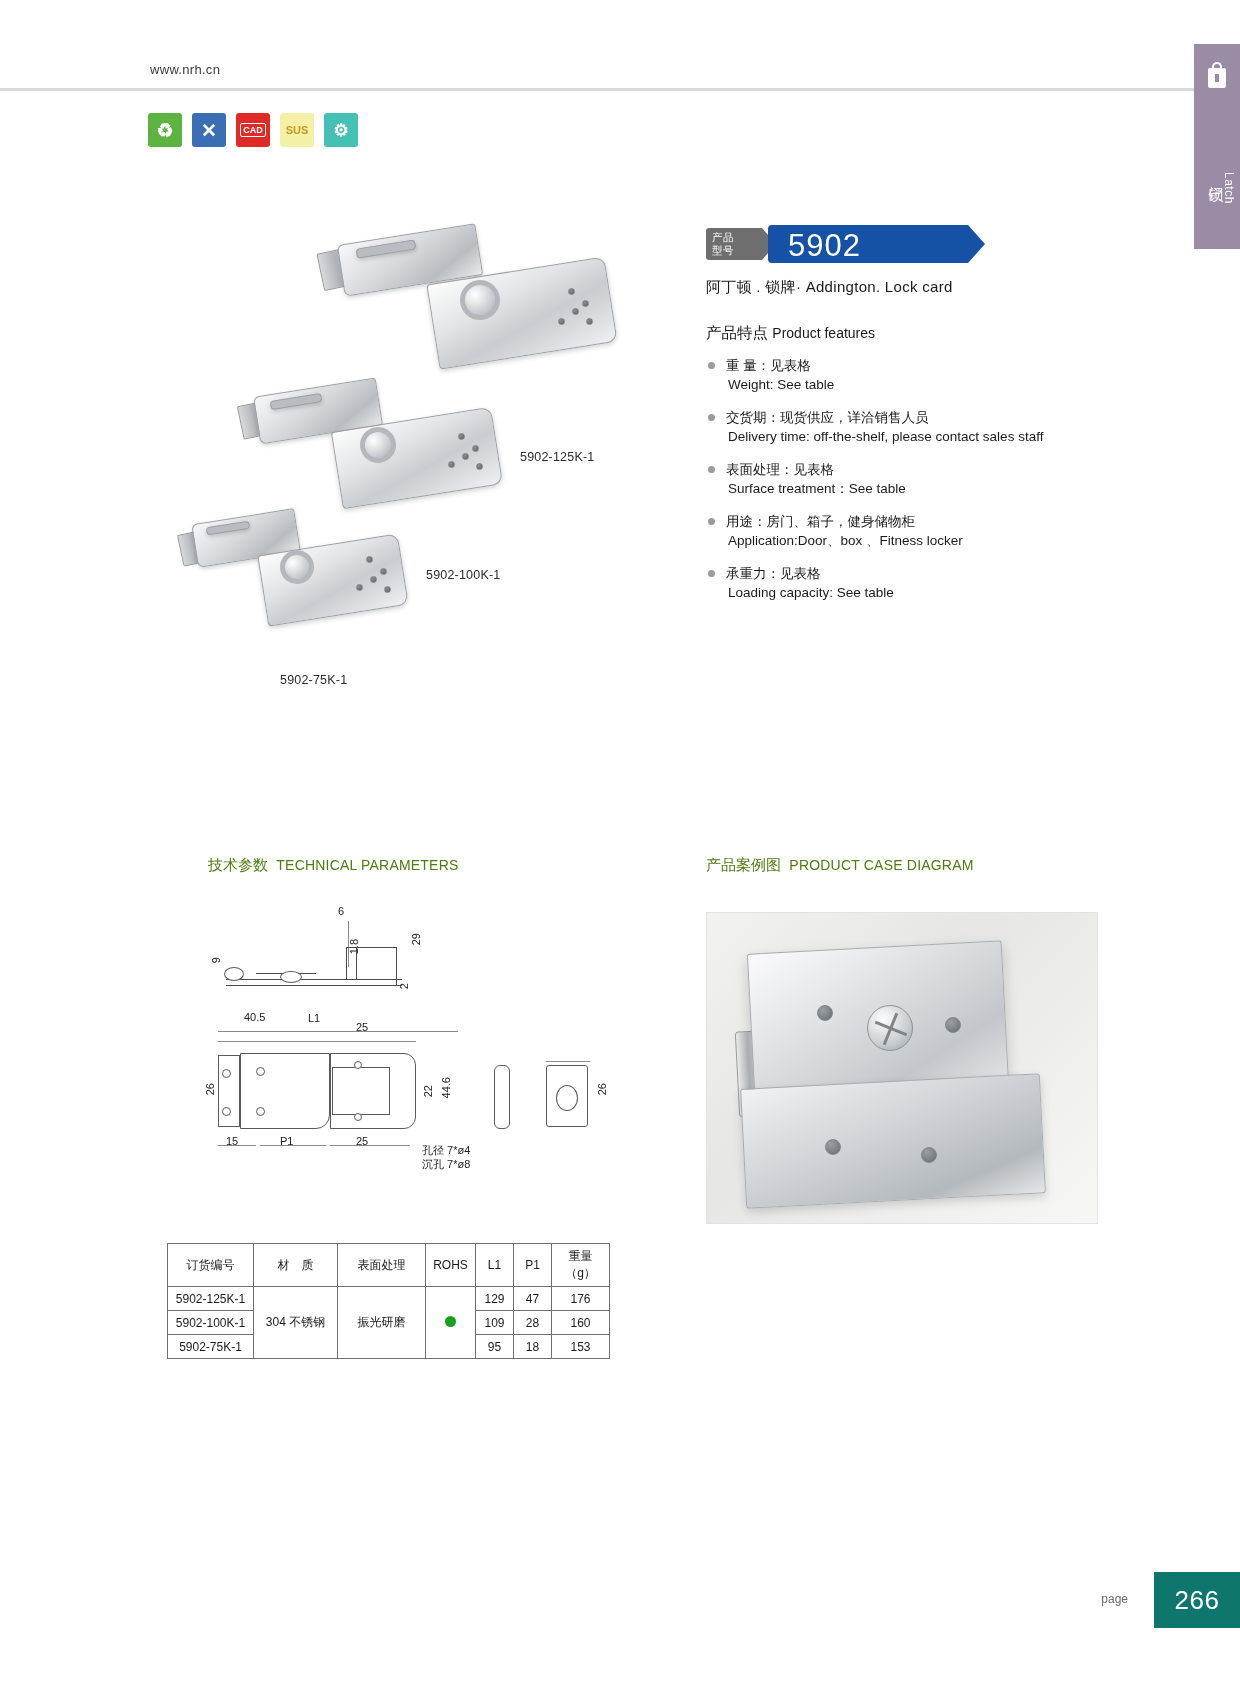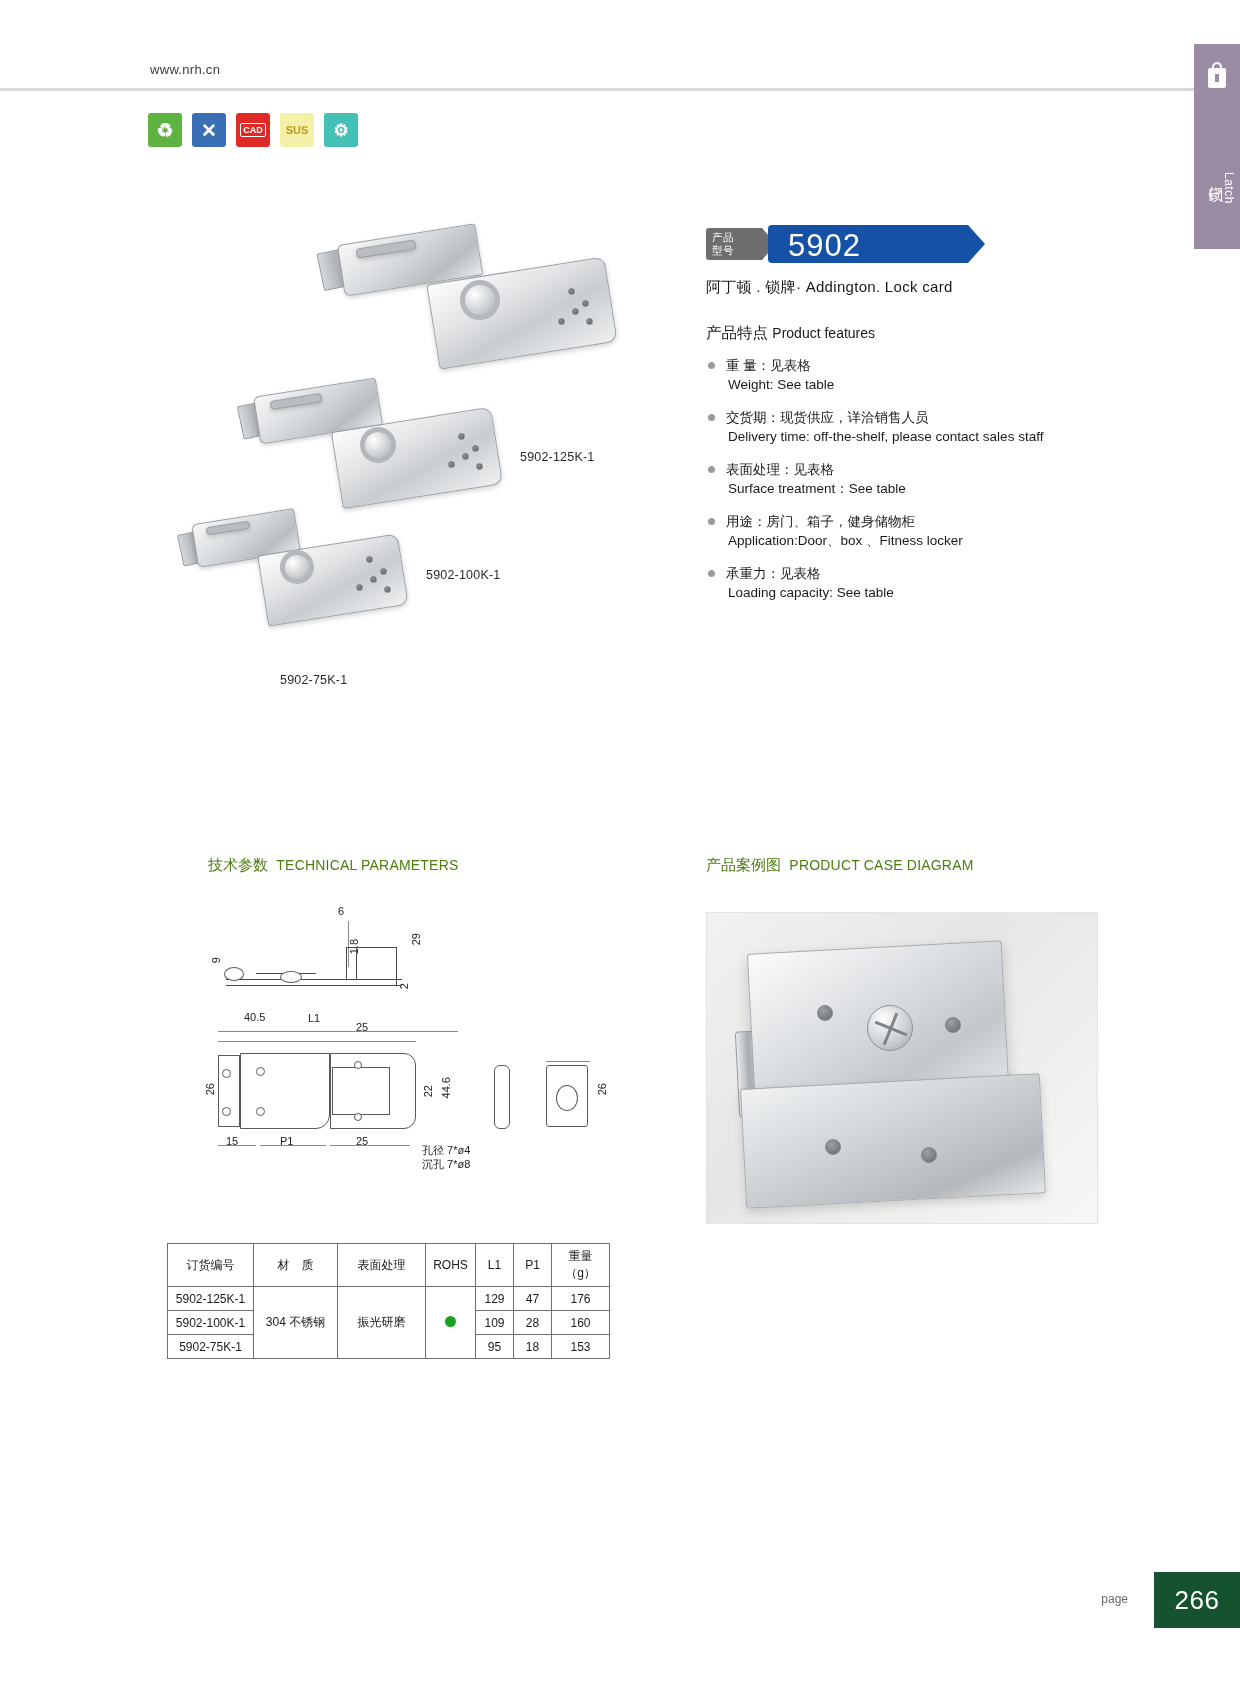--- a/index.html
+++ b/index.html
@@ -246,21 +246,21 @@
     display:inline-block; width:11px; height:11px; border-radius:50%;
     background:#19a11f;
   }
 
   
   .page-label {
     position:absolute; right:112px; top:1592px; font-size:12px; color:#6a6a6a;
   }
   .page-box {
     position:absolute; right:0; top:1572px; width:86px; height:56px;
-    background:#14532d; color:#fff;
+    background:#0f766e; color:#fff;
     font-size:26px; display:flex; align-items:center; justify-content:center;
     letter-spacing:0.5px;
   }
 </style>
 </head>
 <body>
 
 <div class="header">
   <div class="site-url">www.nrh.cn</div>
 </div>

